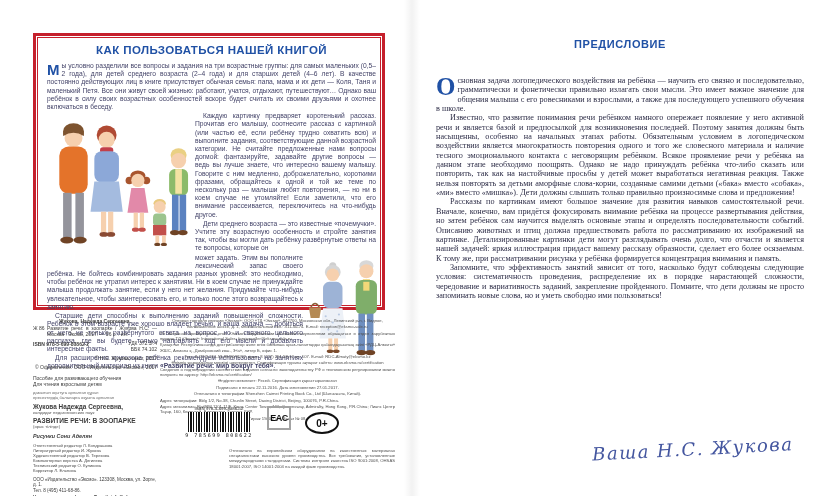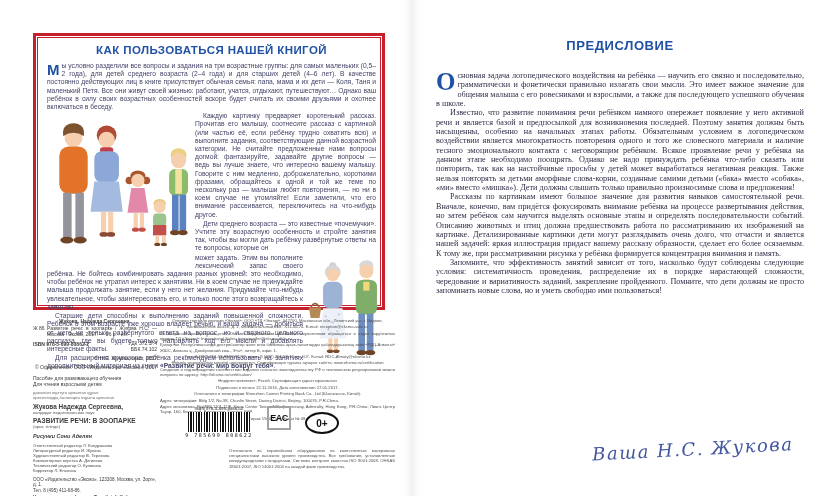--- a/index.html
+++ b/index.html
@@ -60,22 +60,22 @@
               font-weight:bold; font-size:9px; letter-spacing:-0.5px; color:#111; }
   .age-badge { position:absolute; left:272px; top:94px; width:34px; height:22px;
                border:2px solid #111; border-radius:50%; display:flex; align-items:center;
                justify-content:center; font-weight:bold; font-size:10px; color:#111; }
   .print-note { position:absolute; left:196px; top:130px; width:166px; font-size:4.2px;
                 line-height:5.2px; text-align:justify; color:#4f4f4f; }
 
   
   .preface { position:absolute; left:436px; top:38px; width:368px;
              font-family:"Liberation Serif", serif; }
-  .preface-title { text-align:center; font-weight:bold; font-size:13px; letter-spacing:0.6px;
-                   color:#2051a5; font-family:"Liberation Sans", sans-serif; margin-bottom:18px; }
+  .preface-title { text-align:center; font-weight:bold; font-size:11px; letter-spacing:0.6px;
+                   color:#2051a5; font-family:"Liberation Sans", sans-serif; margin-bottom:26px; }
   .preface-body { font-size:8.2px; line-height:9.35px; color:#2d2d47; text-align:justify; }
   .preface-body p { margin:0; }
   .preface-body p.indent { text-indent:14px; }
   .dropcap-right { float:left; font-size:25px; font-weight:bold; color:#2051a5;
                    line-height:20px; padding:1px 2px 0 0; font-family:"Liberation Serif", serif; }
   .signature { position:absolute; left:592px; top:438px; width:215px; white-space:nowrap;
                font-family:"DejaVu Serif", serif; font-style:italic; font-size:18px;
                color:#44569f; letter-spacing:1.5px; transform:rotate(-3deg); }
 </style>
 </head>

